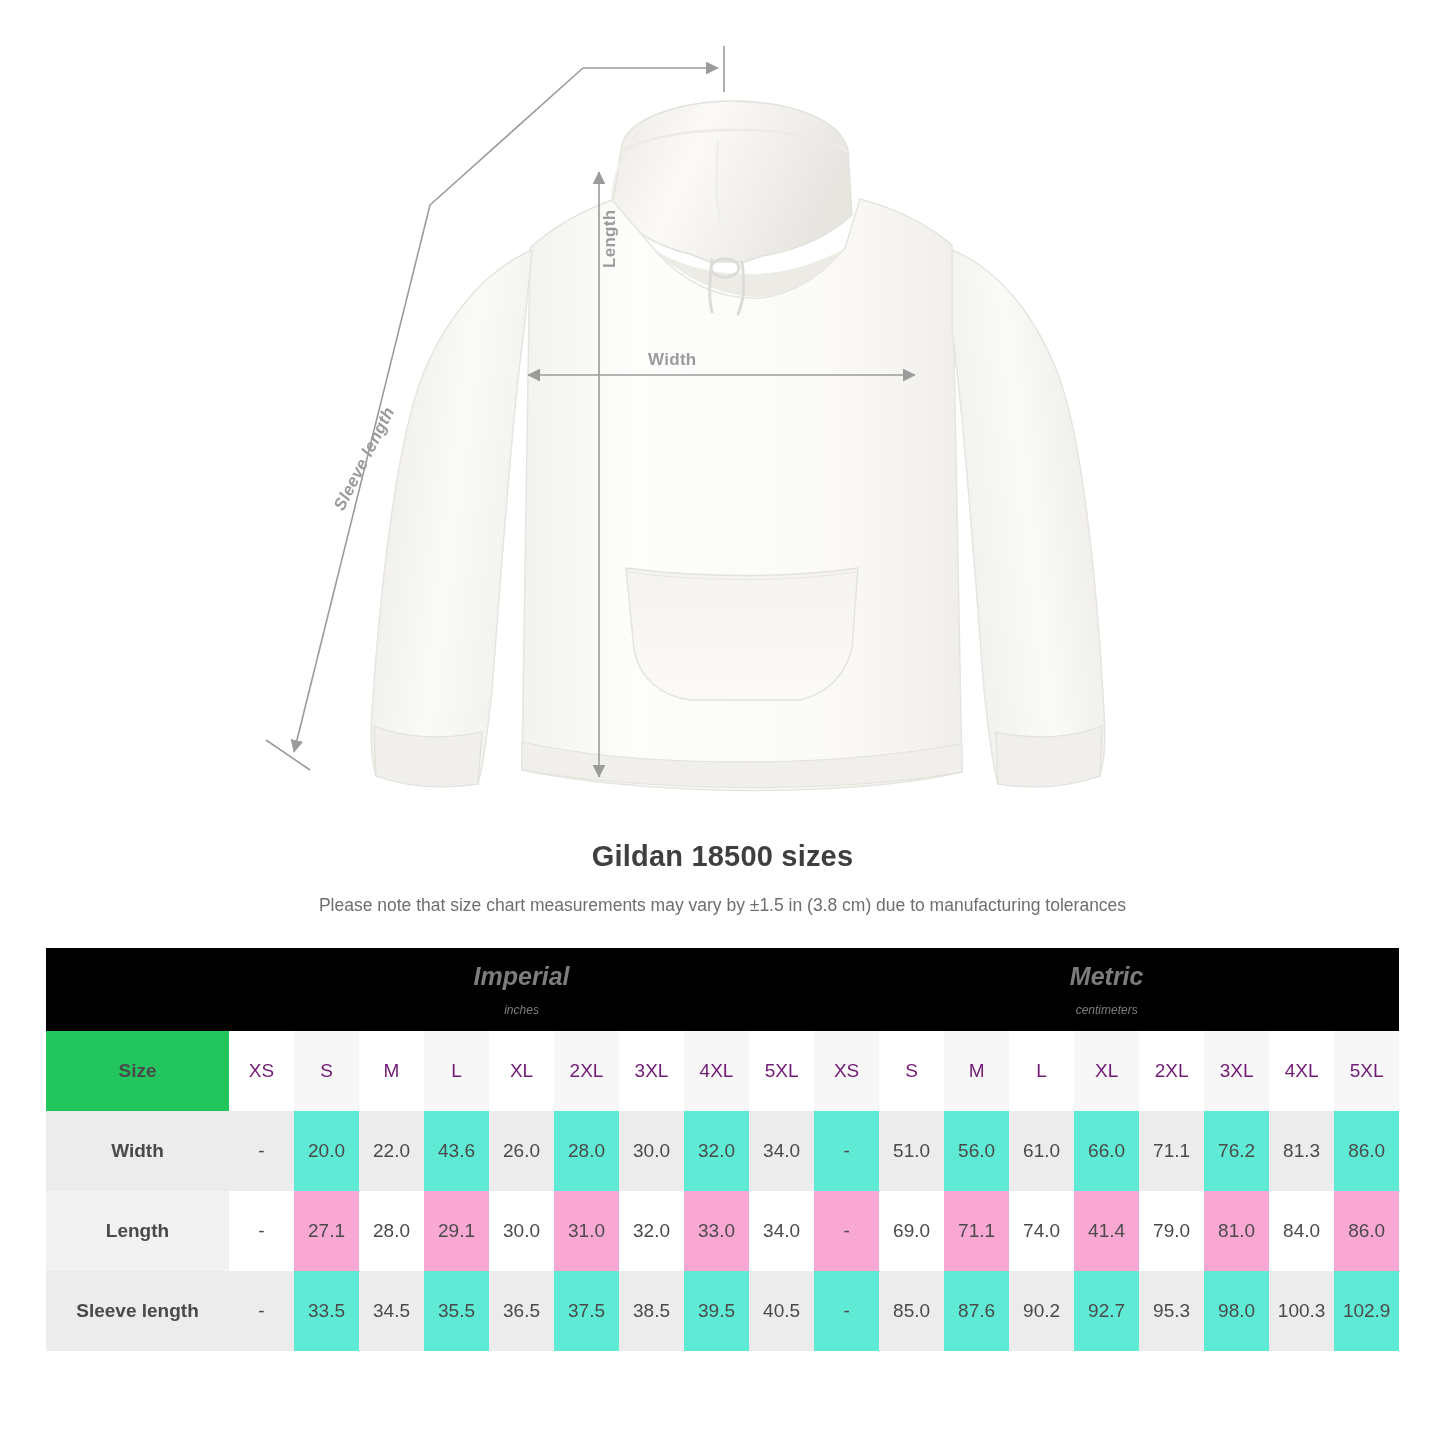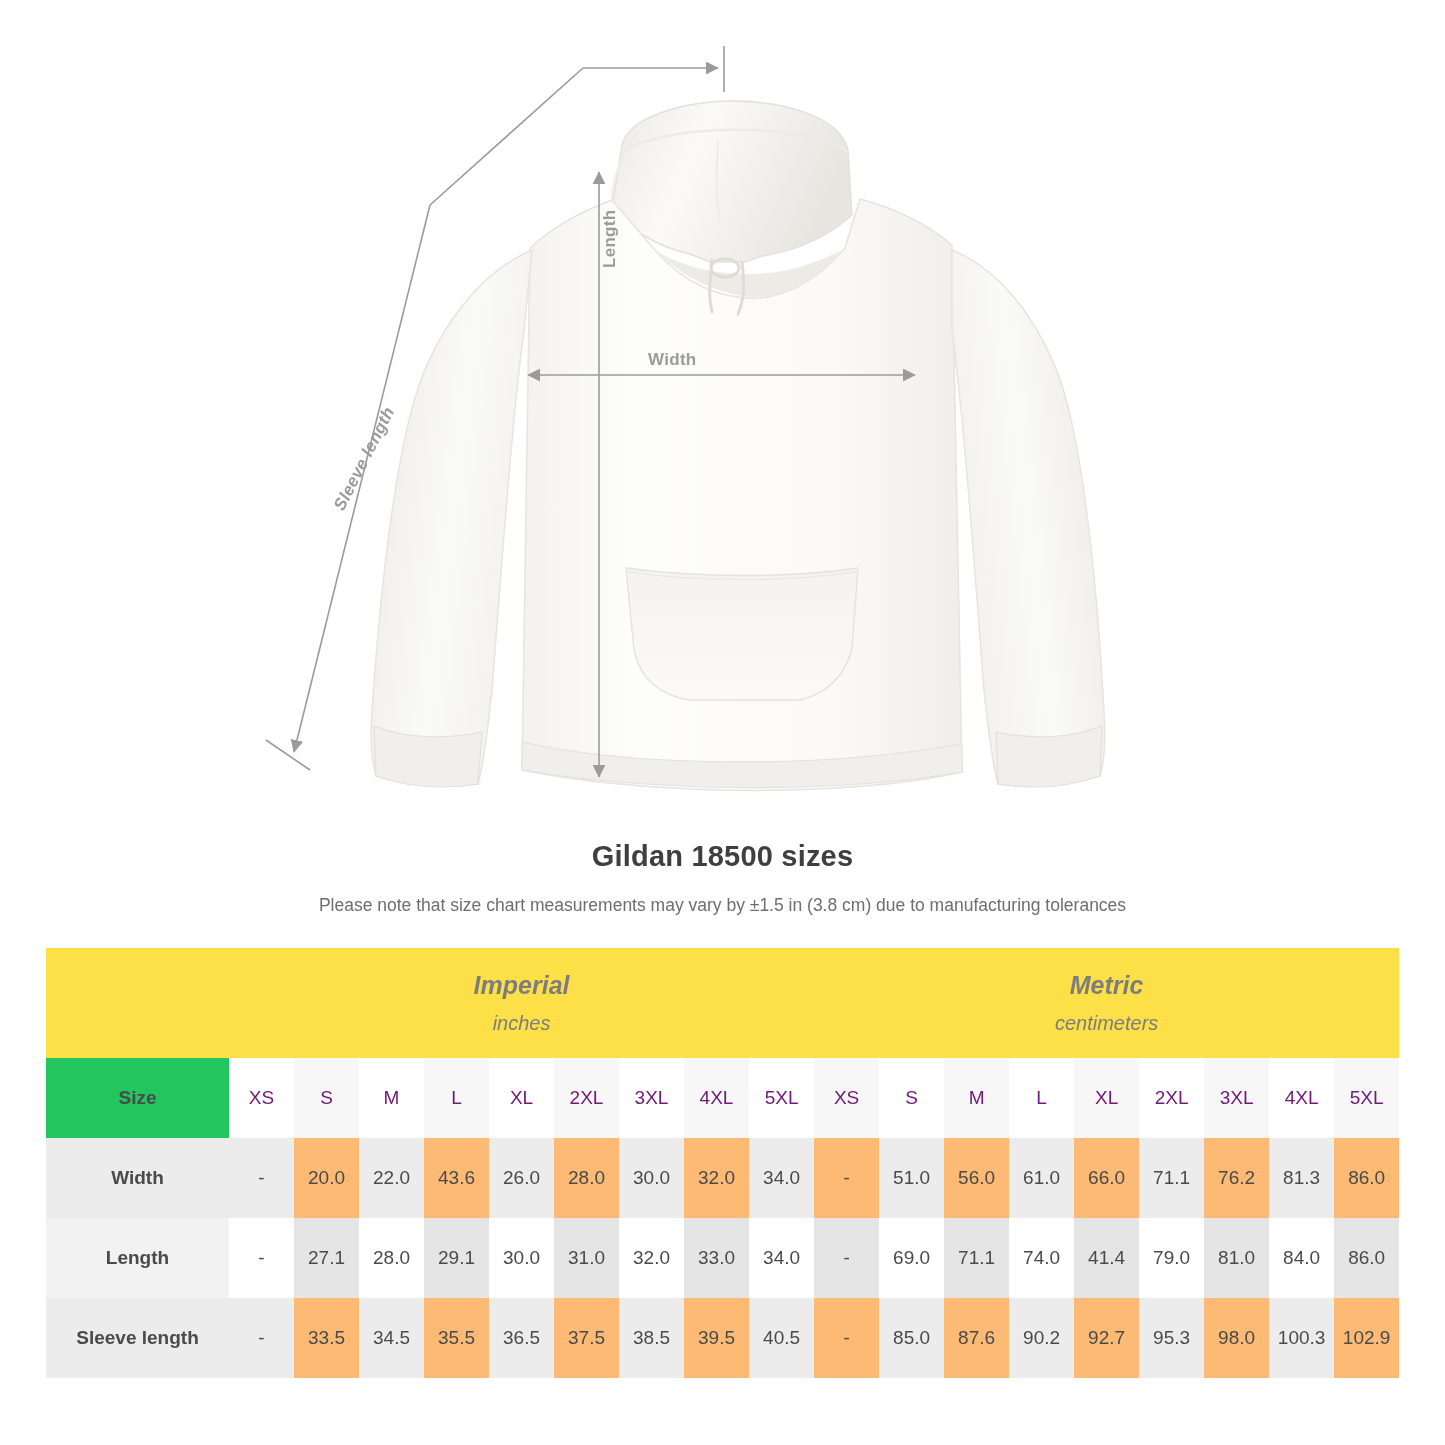--- a/index.html
+++ b/index.html
@@ -94,33 +94,33 @@
     width: 1353px;
     table-layout: fixed;
   }
   table.size-table td, table.size-table th {
     text-align: center;
     vertical-align: middle;
     font-weight: normal;
   }
   
   .unit-row td {
-    background: #fde047;
-    height: 110px;
+    background: #000000;
+    height: 83px;
     padding: 0;
   }
   .unit-name {
     font-size: 25px;
     font-style: italic;
     font-weight: bold;
     color: #7d7d7d;
     line-height: 1.15;
   }
   .unit-sub {
-    font-size: 20px;
+    font-size: 12px;
     font-style: italic;
     color: #7d7d7d;
     margin-top: 12px;
   }
 
   
   .size-row td {
     height: 78px;
     font-size: 19px;
     color: #701a75;
@@ -139,22 +139,22 @@
     font-size: 19px;
     color: #4a4a4a;
   }
   .data-row td.rowlabel {
     font-weight: bold;
     background: #ececec;
   }
   .data-row.shaded td { background: #ececec; }
   .data-row.plain td { background: #ffffff; }
   .data-row.plain td.rowlabel { background: #f2f2f2; }
-  .data-row td.alt { background: #e5e5e5; }
-  .data-row.shaded td.alt { background: #fdba74; }
+  .data-row td.alt { background: #f9a8d4; }
+  .data-row.shaded td.alt { background: #5eead4; }
 
   .cellpad { padding: 0 2px; }
 </style>
 </head>
 <body>
 
 <div class="page">
 
   <div class="illustration">
     <svg class="hoodie-wrap" viewBox="0 0 1445 830" xmlns="http://www.w3.org/2000/svg">

